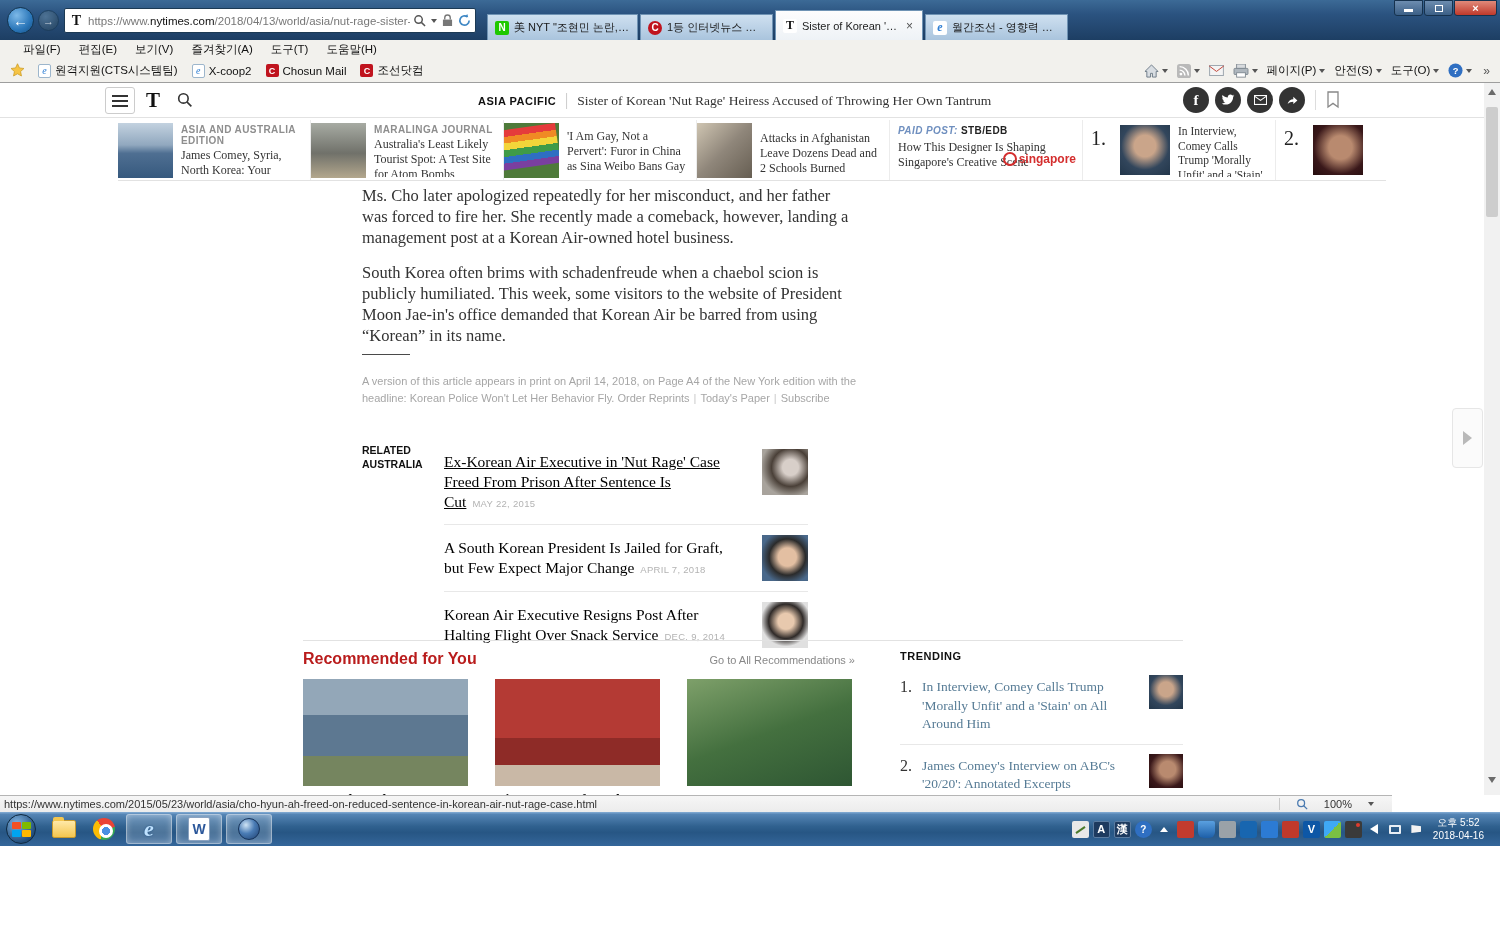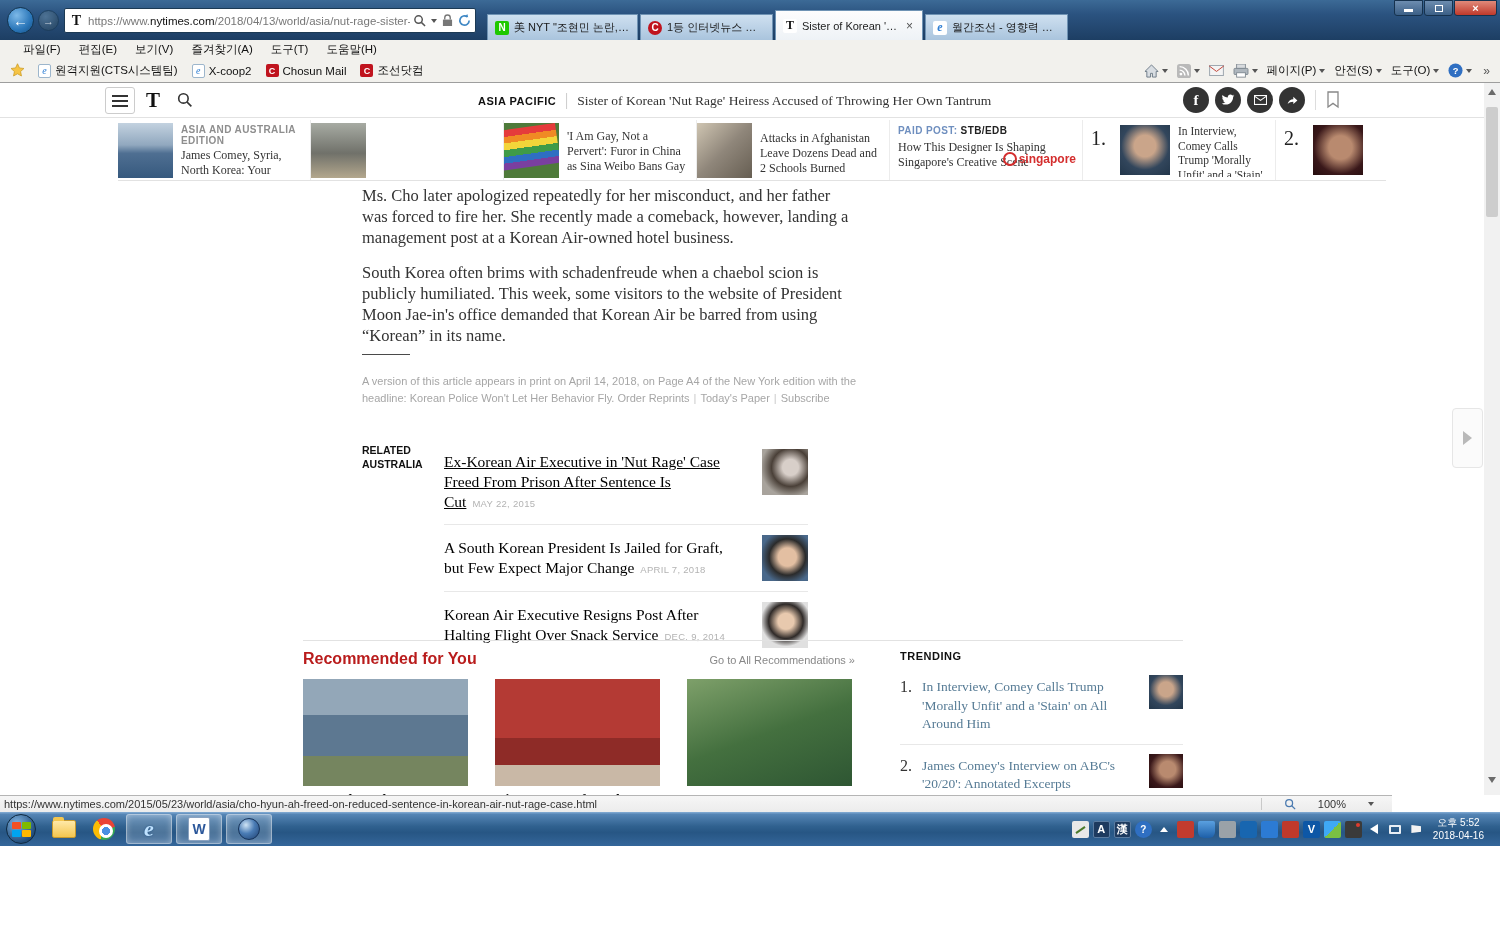--- a/index.html
+++ b/index.html
@@ -83,21 +83,21 @@
   .socdiv { width:1px; height:20px; background:#ddd; margin:0 4px; }
 
   
   .carousel { left:118px; top:37px; width:1268px; height:61px; border-bottom:1px solid #e2e2e2;
     display:flex; overflow:hidden; }
   .caritem { width:193px; flex:0 0 193px; border-right:1px solid #ececec; display:flex; padding:3px 6px 3px 0; gap:8px; }
   .carthumb { width:55px; height:55px; flex:0 0 55px; }
   .cartext { flex:1; overflow:hidden; padding-top:1px; }
   .kicker { font-size:10px; font-weight:bold; letter-spacing:.4px; color:#8e8e8e; margin-bottom:2px; }
   .cartitle { font-family:"Liberation Serif",serif; font-size:12px; line-height:1.27; color:#333; }
-  .paid .kicker .pp { color:#6f8fbf; } .paid .kicker .pb { color:#222; }
+  .paid .kicker .pp { color:#6f8fbf;font-style:italic; } .paid .kicker .pb { color:#222; }
   .paiditem { flex-direction:column; padding:5px 8px 3px 8px; gap:2px; position:relative; }
   .sglogo { position:absolute; right:6px; bottom:14px; display:flex; align-items:center; gap:2px; }
   .sgring { width:14px; height:14px; border:2px solid #d42e2e; border-radius:50%; }
   .sgtext { color:#d42e2e; font-size:12px; font-weight:bold; }
   .carnum { font-family:"Liberation Serif",serif; font-size:20px; color:#222; padding:4px 6px 0 8px; }
   .carthumb.sm { width:50px; height:50px; flex:0 0 50px; margin-top:2px; }
   .th-ship { background:linear-gradient(180deg,#c3d2e0 0%,#91a8bf 40%,#4f6f92 55%,#36597e 100%); }
   .th-road { background:linear-gradient(180deg,#a7aba3 0%,#70716a 55%,#b3a78d 100%); }
   .th-flag { background:#4e7a3a; overflow:hidden; position:relative; }
   .th-flag::after { content:""; position:absolute; left:-6px; top:4px; width:60px; height:40px; transform:rotate(-8deg);
@@ -159,21 +159,21 @@
   .pgscroll { right:0; top:0; width:16px; height:712px; background:#f1f1f1; }
   .scr-btn { position:absolute; left:0; width:16px; height:17px; display:flex; align-items:center; justify-content:center; }
   .tri-up { width:0; height:0; border-left:4px solid transparent; border-right:4px solid transparent; border-bottom:6px solid #6b6b6b; }
   .tri-down { width:0; height:0; border-left:4px solid transparent; border-right:4px solid transparent; border-top:6px solid #6b6b6b; }
   .scr-thumb { position:absolute; left:2px; top:24px; width:12px; height:110px; background:#cdcdcd; border-radius:2px; }
 
   
   .statusbar { left:0; top:795px; width:1392px; height:17px; background:linear-gradient(180deg,#f6f6f6,#ececec);
     border-top:1px solid #b5b5b5; display:flex; align-items:center; font-size:11px; color:#333; }
   .status-url { padding-left:4px; white-space:nowrap; overflow:hidden; }
-  .status-right { margin-left:auto; display:flex; align-items:center; gap:22px; padding-right:18px; }
+  .status-right { margin-left:auto; display:flex; align-items:center; gap:16px; padding-right:18px; }
   .vsep { width:1px; height:12px; background:#c9c9c9; }
 
   
   .taskbar { left:0; top:812px; width:1500px; height:34px;
     background:linear-gradient(180deg,#86aed6 0%,#5585b5 7%,#30618f 42%,#275684 60%,#34669a 100%);
     display:flex; align-items:center; }
   .orb { width:30px; height:30px; margin:0 8px 0 6px; border-radius:50%;
     background:radial-gradient(circle at 35% 30%,#7fb2e0,#24507e 70%,#12304f 100%);
     border:1px solid #0e2940; display:grid; grid-template-columns:9px 9px; grid-template-rows:7px 7px; gap:1px;
     align-content:center; justify-content:center; }
@@ -409,20 +409,24 @@
     <div class="abs carousel">
       <div class="caritem">
         <div class="carthumb th-ship"></div>
         <div class="cartext">
             <div class="kicker">ASIA AND AUSTRALIA EDITION</div>
           <div class="cartitle">James Comey, Syria, North Korea: Your Monday Briefing</div>
           </div>
       </div>
       <div class="caritem">
         <div class="carthumb th-road"></div>
+        <div class="cartext">
+            <div class="kicker">MARALINGA JOURNAL</div>
+          <div class="cartitle">Australia's Least Likely Tourist Spot: A Test Site for Atom Bombs</div>
+          </div>
       </div>
       <div class="caritem">
         <div class="carthumb th-flag"></div>
         <div class="cartext" style="padding-top:6px">
             <div class="cartitle">'I Am Gay, Not a Pervert': Furor in China as Sina Weibo Bans Gay Content</div>
           </div>
       </div>
       <div class="caritem">
         <div class="carthumb th-rubble"></div>
         <div class="cartext" style="padding-top:8px">

